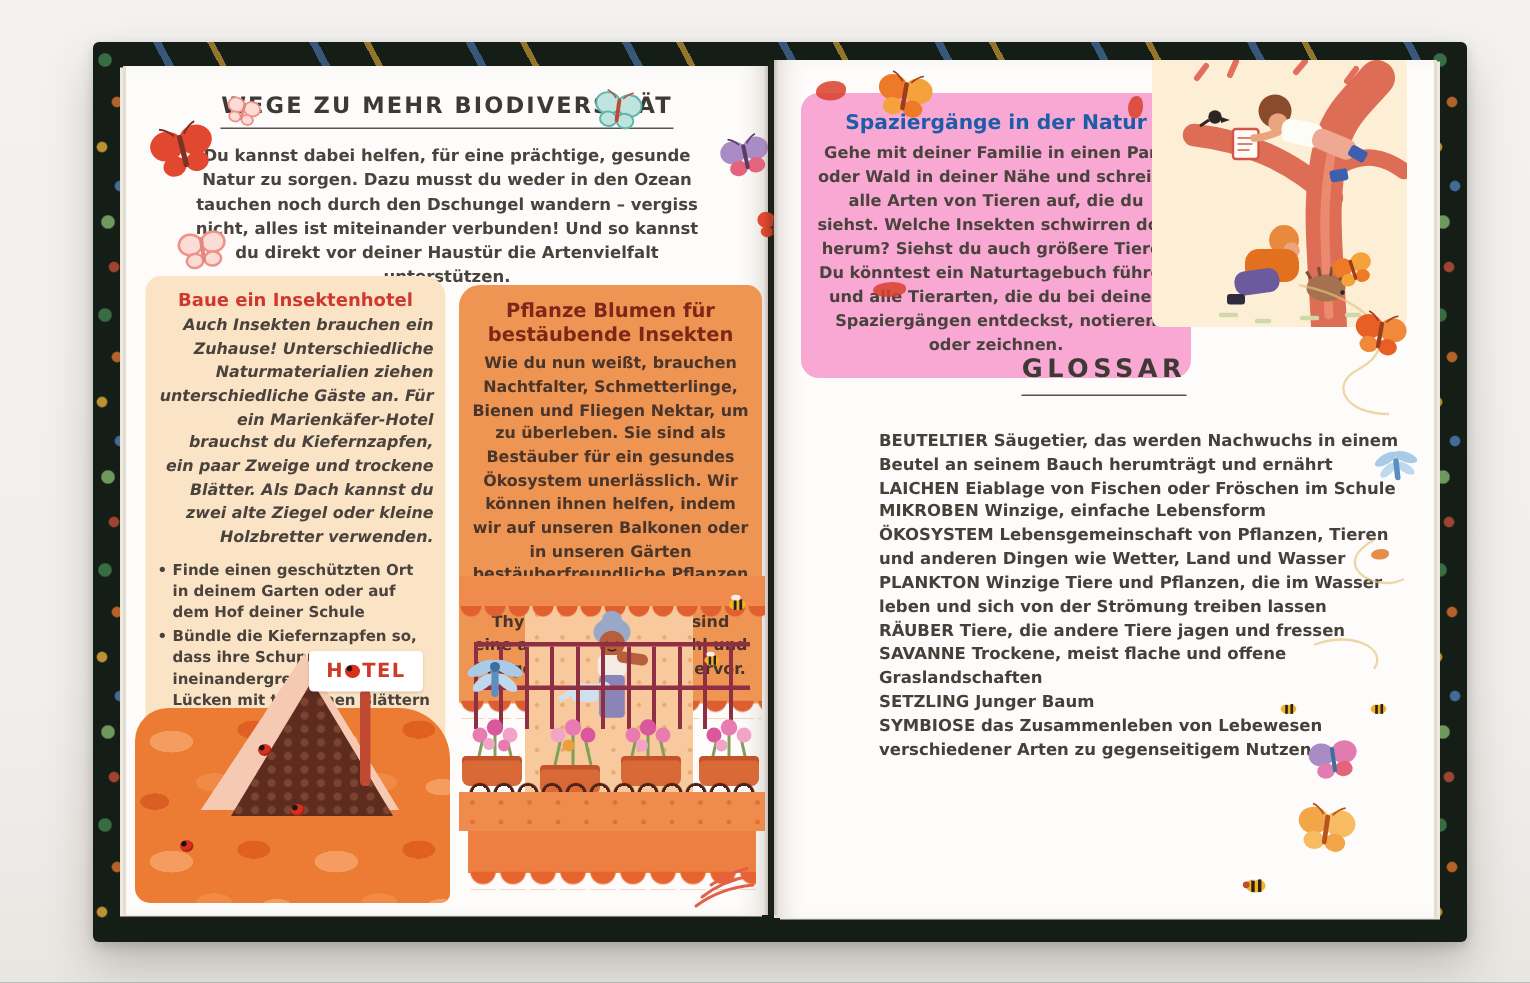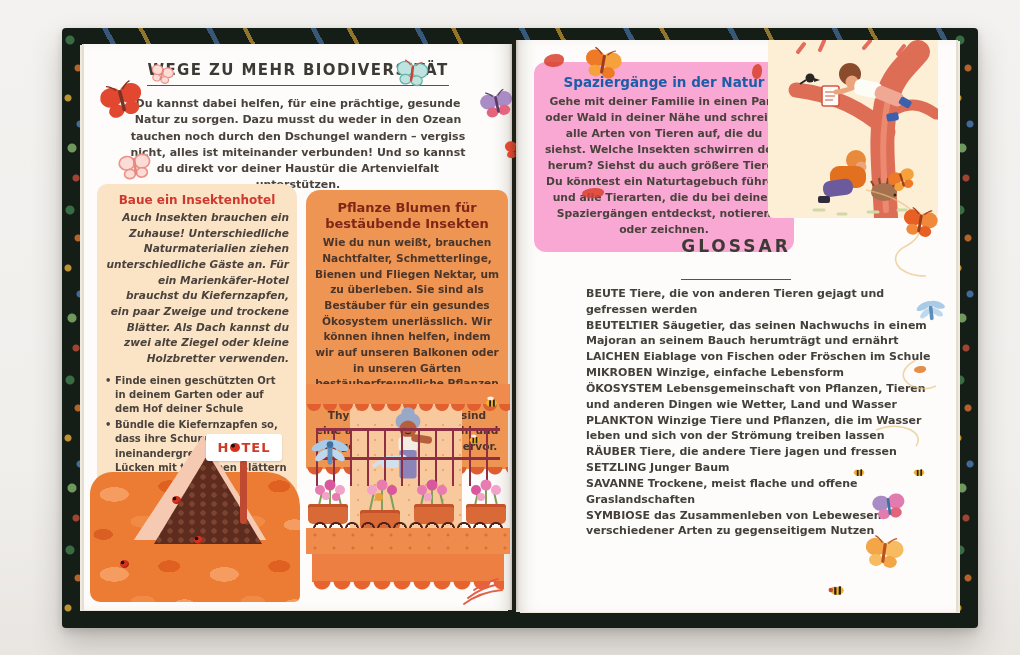--- a/index.html
+++ b/index.html
@@ -128,21 +128,21 @@
   .panel-cream { position:absolute; left:18px; top:22px; width:260px; background:#f9a8d4;
     border-radius:12px; padding:12px 10px 14px; }
   .panel-cream .panel-heading { font-size:13.5px; color:#1d5da8; margin-bottom:4px; }
   .panel-cream .body-text { font-size:10.8px; text-align:center; }
 
   .tree-scene { position:absolute; left:252px; top:0; width:170px; height:178px;
     background:#fdeed6; border-radius:0 0 6px 6px; overflow:hidden; }
 
   .glossar-title { position:absolute; left:0; right:0; top:196px; text-align:center; }
   .glossar-title span { display:inline-block; font-size:17px; font-weight:700; letter-spacing:3px;
-    color:#3d3a36; border-bottom:1.6px solid #57524c; padding-bottom:23px;text-align:right; }
+    color:#3d3a36; border-bottom:1.6px solid #57524c; padding-bottom:7px;text-align:right; }
   .glossary { position:absolute; left:70px; top:246px; width:352px; }
   .gl-entry { font-size:11px; line-height:1.44; font-weight:600; color:#45403a; }
   .gl-term { font-weight:700; }
 
   
   .deco { position:absolute; }
   .daub { position:absolute; border-radius:60% 40% 55% 45%; background:#d9402c; opacity:.85; }
 </style>
 </head>
 <body>
@@ -388,29 +388,28 @@
         <circle cx="127" cy="155" r="1.5" fill="#2c2622"></circle>
 
         <path d="M46 170 h10 M70 174 h8 M100 172 h10 M130 170 h8" stroke="#cfd9a8" stroke-width="3" stroke-linecap="round"></path>
       </svg>
     </div>
 
     <div class="glossar-title">
       <span>GLOSSAR</span>
     </div>
     <div class="glossary">
-      <div class="gl-entry"><span class="gl-term">BEUTE</span> <span>Tiere, die von anderen Tieren gejagt und gefressen werden</span></div>
-      <div class="gl-entry"><span class="gl-term">BEUTELTIER</span> <span>Säugetier, das seinen Nachwuchs in einem Majoran an seinem Bauch herumträgt und ernährt</span></div>
+      <div class="gl-entry"><span class="gl-term">BEUTELTIER</span> <span>Säugetier, das werden Nachwuchs in einem Beutel an seinem Bauch herumträgt und ernährt</span></div>
       <div class="gl-entry"><span class="gl-term">LAICHEN</span> <span>Eiablage von Fischen oder Fröschen im Schule</span></div>
       <div class="gl-entry"><span class="gl-term">MIKROBEN</span> <span>Winzige, einfache Lebensform</span></div>
       <div class="gl-entry"><span class="gl-term">ÖKOSYSTEM</span> <span>Lebensgemeinschaft von Pflanzen, Tieren und anderen Dingen wie Wetter, Land und Wasser</span></div>
       <div class="gl-entry"><span class="gl-term">PLANKTON</span> <span>Winzige Tiere und Pflanzen, die im Wasser leben und sich von der Strömung treiben lassen</span></div>
       <div class="gl-entry"><span class="gl-term">RÄUBER</span> <span>Tiere, die andere Tiere jagen und fressen</span></div>
+      <div class="gl-entry"><span class="gl-term">SAVANNE</span> <span>Trockene, meist flache und offene Graslandschaften</span></div>
       <div class="gl-entry"><span class="gl-term">SETZLING</span> <span>Junger Baum</span></div>
-      <div class="gl-entry"><span class="gl-term">SAVANNE</span> <span>Trockene, meist flache und offene Graslandschaften</span></div>
       <div class="gl-entry"><span class="gl-term">SYMBIOSE</span> <span>das Zusammenleben von Lebewesen verschiedener Arten zu gegenseitigem Nutzen</span></div>
     </div>
 
     <svg class="deco" style="left:340px;top:140px;width:96px;height:280px" viewBox="0 0 96 280">
       <path d="M10 10 C60 20 80 50 50 66 C30 76 40 96 70 96 M60 180 C30 196 60 216 80 206 M20 250 C44 240 70 252 60 266" stroke="#e6c27c" stroke-width="1.6" fill="none" opacity=".65"></path>
     </svg>
 
     <svg class="deco" style="left:372px;top:128px;width:28px;transform:rotate(-18deg)" viewBox="0 0 40 34">
       <g fill="#ee7a28">
           <ellipse cx="11" cy="12" rx="10" ry="9"></ellipse>

